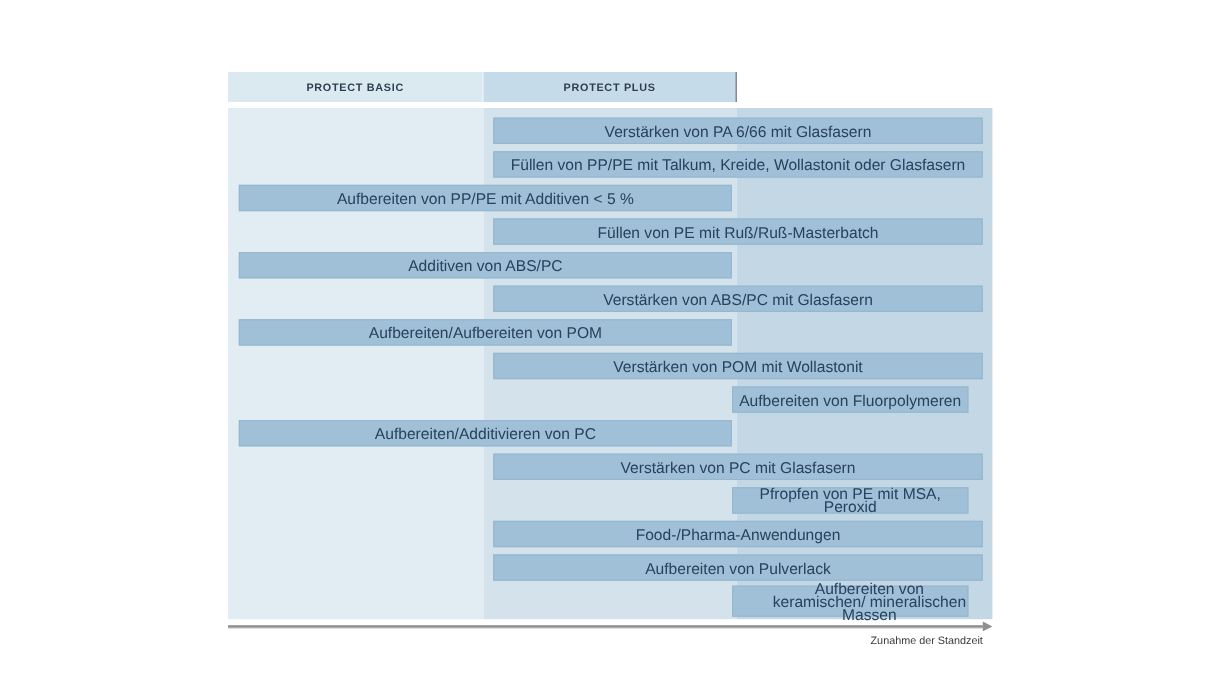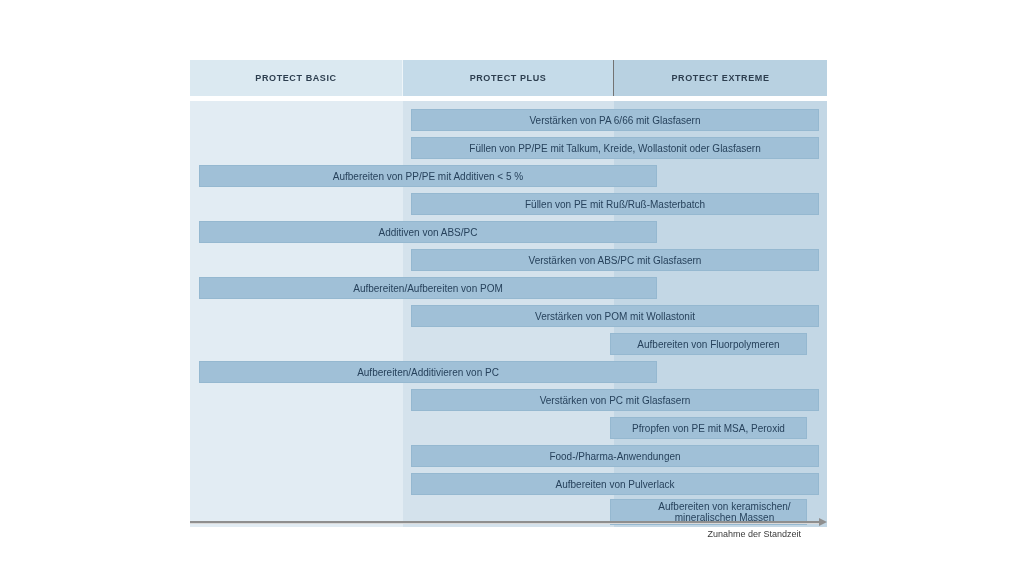--- a/index.html
+++ b/index.html
@@ -13,21 +13,21 @@
   }
   .chart {
     position: absolute;
     left: 190px;
     top: 60px;
     width: 637px;
   }
   
   .hdr {
     display: flex;
-    height: 36px;
+    height: 25px;
   }
   .hdr-cell {
     display: flex;
     align-items: center;
     justify-content: center;
     font-size: 9px;
     font-weight: bold;
     letter-spacing: 0.6px;
     color: #2d3e4f;
     box-sizing: border-box;
@@ -59,25 +59,25 @@
     position: absolute;
     top: 3px;
     height: 22px;
     background: #a0c0d7;
     border: 1px solid #95b8d0;
     box-sizing: border-box;
     display: flex;
     align-items: center;
     justify-content: center;
     text-align: center;
-    font-size: 10px;
+    font-size: 13px;
     line-height: 11px;
     color: #27425c;
   }
-  .span-bp { left: 9px;   width: 458px; }  
+  .span-bp { left: 9px;   width: 411px; }  
   .span-pe { left: 221px; width: 408px; }  
   .span-e  { left: 420px; width: 197px; }  
   .row-tall { height: 28px; }
   .row-tall .bar { top: 1px; height: 26px; padding-left: 32px; }
   
   .axis {
     position: absolute;
     left: 190px;
     top: 520px;
     width: 637px;
@@ -94,35 +94,34 @@
   .axis-arrow {
     position: absolute;
     right: 0; top: -2px;
     width: 0; height: 0;
     border-left: 8px solid #8f8f8f;
     border-top: 4px solid transparent;
     border-bottom: 4px solid transparent;
   }
   .axis-label {
     position: absolute;
-    right: 26px;
+    right: 8px;
     top: 9px;
     font-size: 9px;
     color: #3a3a3a;
   }
 </style>
 </head>
 <body>
 
 <div class="chart">
 
   <div class="hdr">
     <div class="hdr-cell hdr-basic">PROTECT BASIC</div>
     <div class="hdr-cell hdr-plus">PROTECT PLUS</div>
-    <div class="hdr-cell hdr-extreme">PROTECT EXTREME</div>
   </div>
   <div class="hdr-gap"></div>
 
   <div class="body">
     <div class="band band-basic"></div>
     <div class="band band-plus"></div>
     <div class="band band-extreme"></div>
 
     <div class="rows">
       <div class="row">

